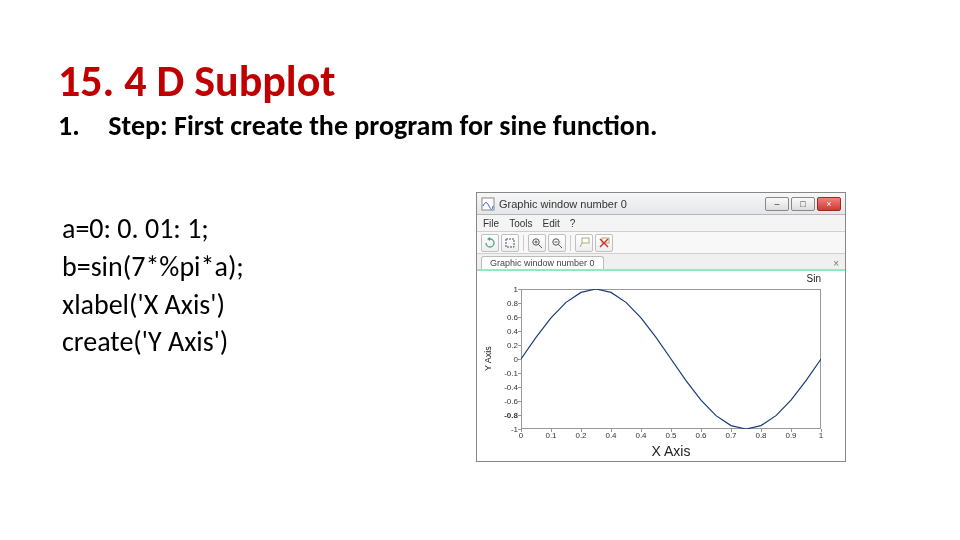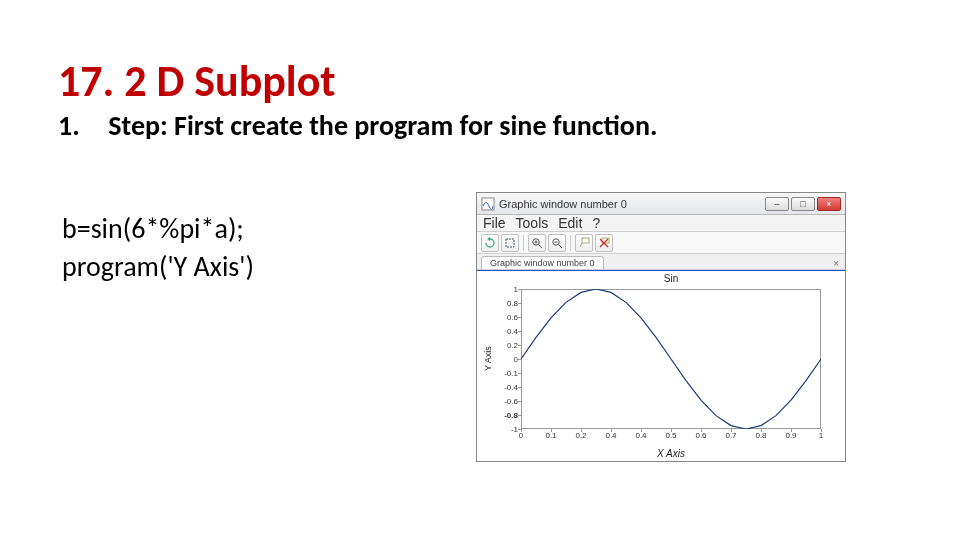--- a/index.html
+++ b/index.html
@@ -34,21 +34,21 @@
     color:#000;
   }
   .code-block div { white-space:pre; }
 
   
   .gwin {
     position:absolute;
     left:476px; top:192px;
     width:370px; height:270px;
     border:1px solid #888;
-    background:#1d4ed8;
+    background:#86efac;
     font-family:Tahoma, Arial, sans-serif;
     font-size:10px;
   }
   .gwin-titlebar {
     height:22px;
     background:linear-gradient(#f7f7f7,#e4e6ea);
     border-bottom:1px solid #b8b8b8;
     display:flex; align-items:center;
     padding:0 4px;
     gap:4px;
@@ -67,21 +67,21 @@
     display:flex; align-items:center; justify-content:center;
     font-size:9px; color:#333;
   }
   .gwin-btn.close { background:linear-gradient(#f08080,#d13a2f); color:#fff; border-color:#a02820;}
   .gwin-menubar {
     height:16px;
     border-bottom:1px solid #d0d0d0;
     display:flex; align-items:center;
     gap:10px;
     padding:8px 6px;
-    font-size:14px; color:#333;
+    font-size:10px; color:#333;
     background:#f4f4f4;
   }
   .gwin-toolbar {
     height:22px;
     border-bottom:1px solid #d0d0d0;
     display:flex; align-items:center;
     gap:2px;
     padding:0 4px;
     background:#f8f8f8;
   }
@@ -116,52 +116,54 @@
     background:#fff;
   }
   .plot-area {
     position:absolute;
     left:44px; top:18px;
     width:300px; height:140px;
   }
   .plot-title {
     position:absolute;
     left:44px; top:2px; width:300px;
-    text-align:center; font-size:10px; color:#222;
+    text-align:right; font-size:10px; color:#222;
   }
   .axis-ylabel {
     position:absolute;
     left:6px; top:18px; height:140px; width:12px;
     writing-mode:vertical-rl; transform:rotate(180deg);
     font-size:9px; color:#222; text-align:center;
   }
   .axis-xlabel {
     position:absolute;
     left:44px; bottom:2px; width:300px;
-    text-align:center; font-size:10px; color:#222;font-style:italic;
+    text-align:center; font-size:14px; color:#222;
   }
   .ytick { position:absolute; right:100%; margin-right:3px; font-size:8px; color:#333; transform:translateY(-50%); white-space:nowrap;}
   .xtick { position:absolute; top:100%; margin-top:2px; font-size:8px; color:#333; transform:translateX(-50%); white-space:nowrap;}
   .axis-rect { position:absolute; inset:0; border:1px solid #999; }
   .ytick-line { position:absolute; left:-3px; width:3px; height:1px; background:#999;}
   .xtick-line { position:absolute; top:100%; height:3px; width:1px; background:#999;}
 </style>
 </head>
 <body>
 
-<h1 class="heading">17. 2 D Subplot</h1>
+<h1 class="heading">15. 4 D Subplot</h1>
 
 <div class="step-line">
   <span class="step-num">1.</span>
   <span>Step: First create the program for sine function.</span>
 </div>
 
 <div class="code-block">
-  <div>b=sin(6*%pi*a);</div>
-  <div>program('Y Axis')</div>
+  <div>a=0: 0. 01: 1;</div>
+  <div>b=sin(7*%pi*a);</div>
+  <div>xlabel('X Axis')</div>
+  <div>create('Y Axis')</div>
 </div>
 
 <div class="gwin">
   <div class="gwin-titlebar">
     <span class="gwin-icon">
       <svg width="14" height="14" viewBox="0 0 14 14">
           <rect x="1" y="1" width="12" height="12" fill="#fff" stroke="#888"></rect>
           <path d="M2 9 Q5 2 8 9 T12 9" stroke="#36c" fill="none" stroke-width="1"></path>
         </svg>
     </span>

